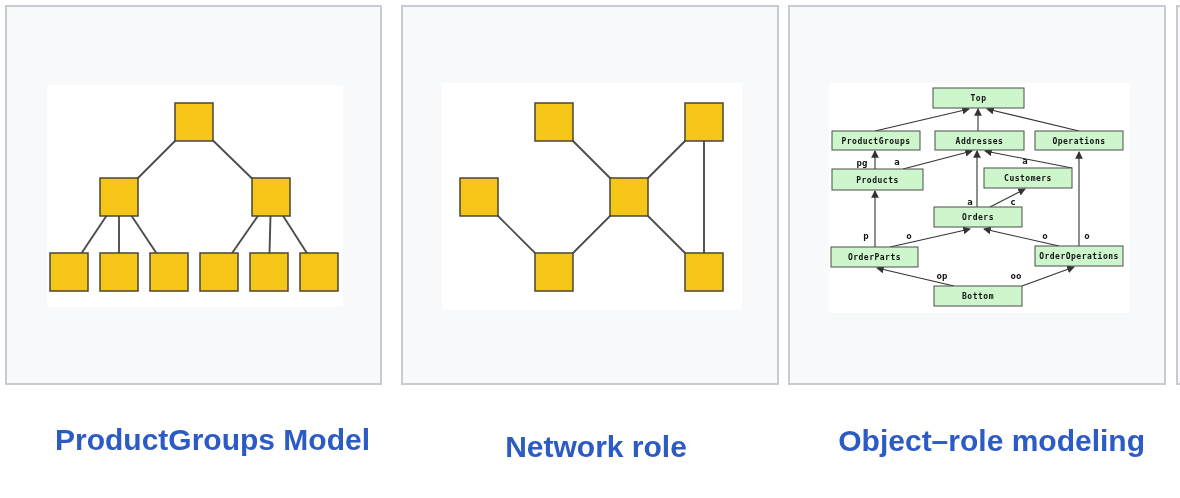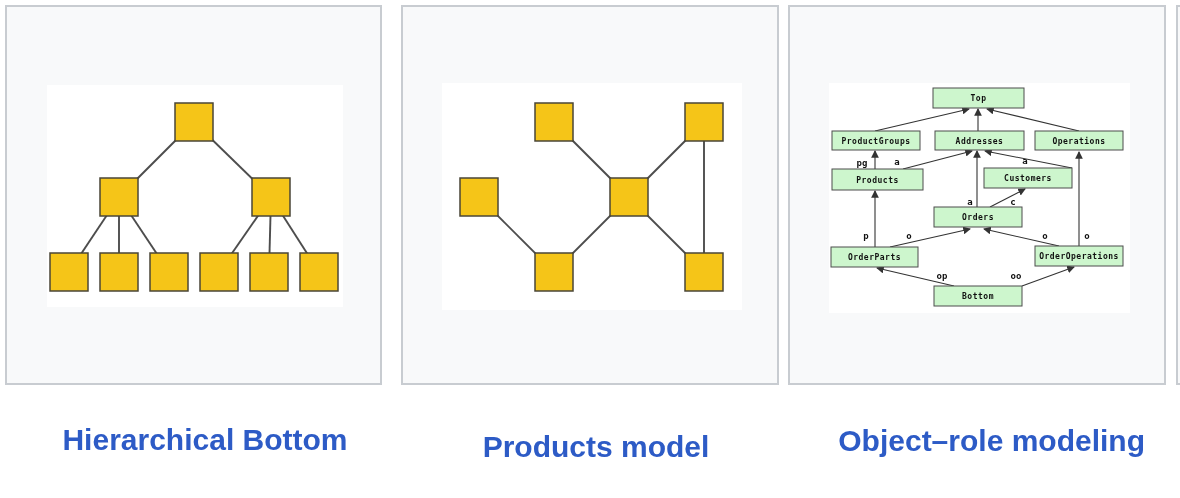--- a/index.html
+++ b/index.html
@@ -130,15 +130,15 @@
         <rect x="206" y="163" width="88" height="20" fill="#cdf6cd" stroke="#4d4d4d" stroke-width="1"></rect>
         <text x="250" y="176" text-anchor="middle" font-size="8" font-weight="bold" fill="#111111" letter-spacing="0.5" font-family="&quot;DejaVu Sans Mono&quot;, monospace">OrderOperations</text>
         <rect x="105" y="203" width="88" height="20" fill="#cdf6cd" stroke="#4d4d4d" stroke-width="1"></rect>
         <text x="149" y="216" text-anchor="middle" font-size="8" font-weight="bold" fill="#111111" letter-spacing="0.5" font-family="&quot;DejaVu Sans Mono&quot;, monospace">Bottom</text>
       </svg>
   </div>
 </figure>
 
 <figure class="panel panel-4"></figure>
 
-<div class="caption caption-1">Hierarchical Bottom</div>
-<div class="caption caption-2">Products model</div>
+<div class="caption caption-1">ProductGroups Model</div>
+<div class="caption caption-2">Network role</div>
 <div class="caption caption-3">Object–role modeling</div>
 
 </body></html>

